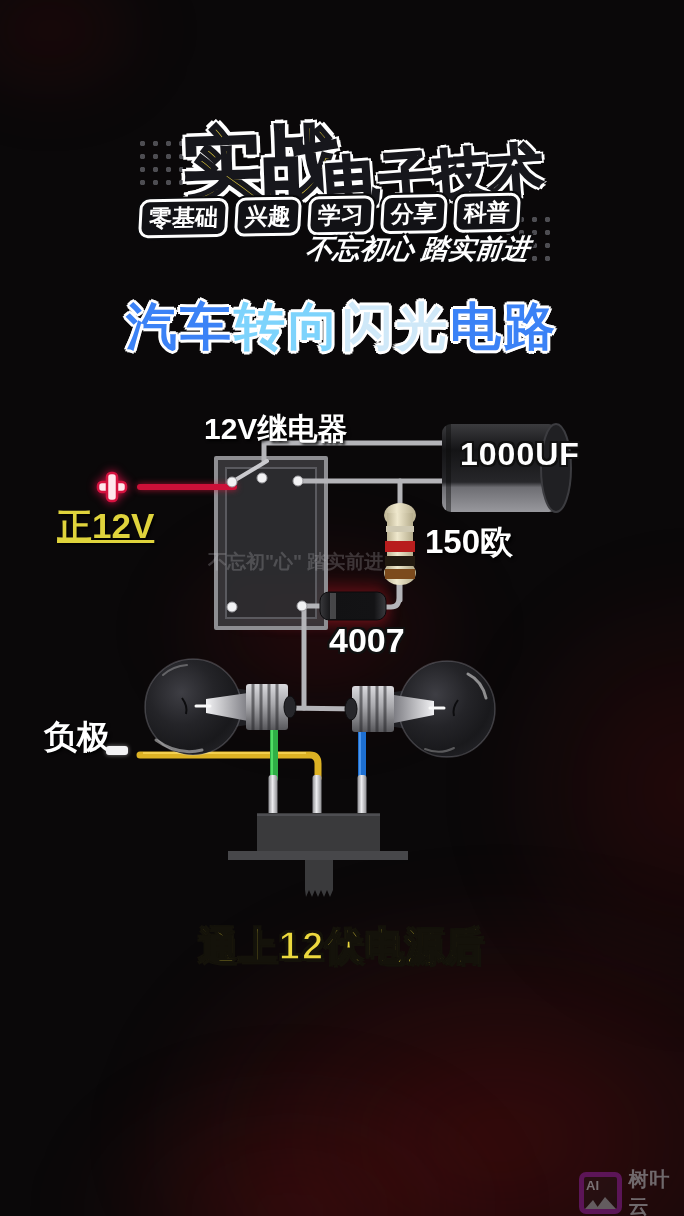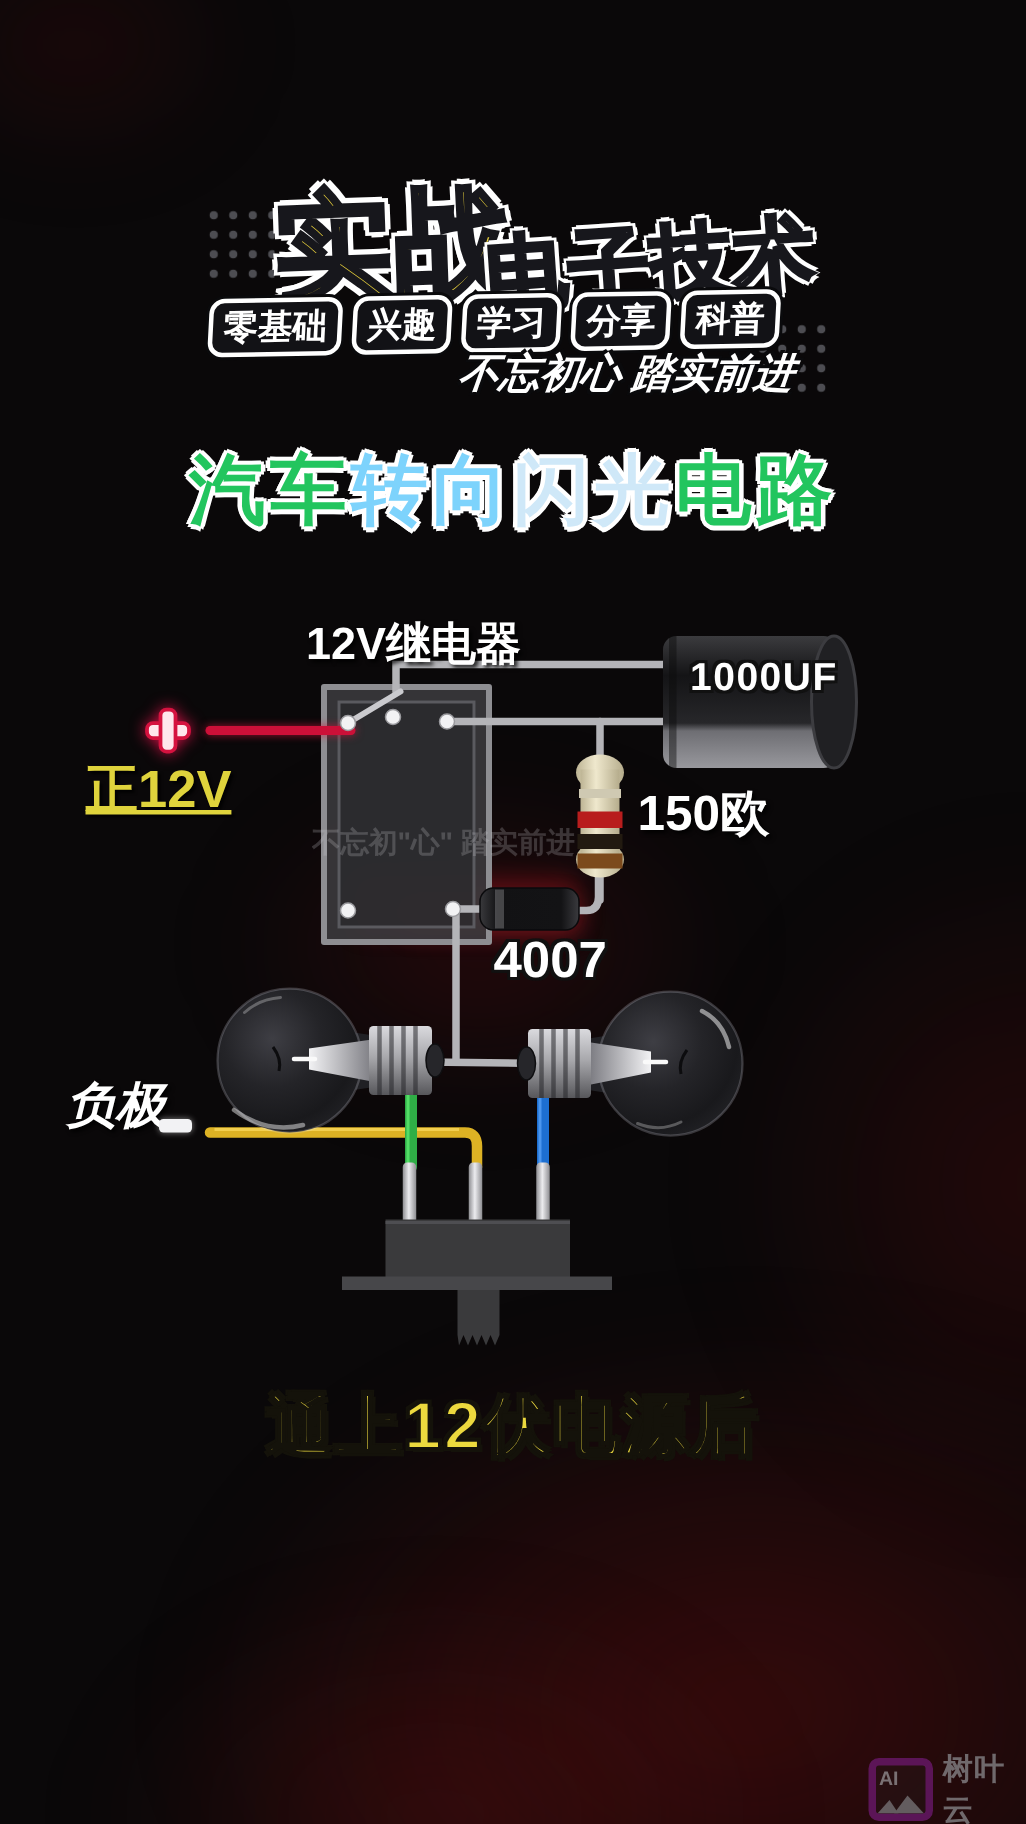--- a/index.html
+++ b/index.html
@@ -27,34 +27,34 @@
   .pill{display:inline-block;border:3px solid #fff;border-radius:10px;background:#121216;
         color:#fff;font-size:23px;font-weight:800;padding:1px 7px;transform:skewX(-4deg);
         box-shadow:0 0 0 2px #0a0a0c;white-space:nowrap;}
   .slogan{position:absolute;left:306px;top:231px;font-size:27px;font-weight:800;font-style:italic;
         color:#fff;white-space:nowrap;transform:skewX(-6deg);
         text-shadow:2px 2px 0 #0a0a0c,-2px 2px 0 #0a0a0c,2px -2px 0 #0a0a0c,-2px -2px 0 #0a0a0c;}
   
   .title{position:absolute;left:0;top:293px;width:684px;text-align:center;font-size:51px;
         font-weight:900;letter-spacing:3px;white-space:nowrap;}
   .title span{text-shadow:3px 0 0 #fff,-3px 0 0 #fff,0 3px 0 #fff,0 -3px 0 #fff,2px 2px 0 #fff,-2px 2px 0 #fff,2px -2px 0 #fff,-2px -2px 0 #fff;}
-  .t-dark{color:#22c55e;text-align:center;}
+  .t-dark{color:#3b82f6;text-align:center;}
   .t-yellow{color:#7dd3fc;}
   .t-blue{color:#cfe8f8;}
   
   .clabel{position:absolute;color:#fff;font-weight:700;white-space:nowrap;
         text-shadow:2px 2px 3px rgba(0,0,0,.9);}
   .outl{ text-shadow:2px 0 0 #111,-2px 0 0 #111,0 2px 0 #111,0 -2px 0 #111,2px 2px 0 #111,-2px 2px 0 #111,2px -2px 0 #111,-2px -2px 0 #111;}
   .lbl-relay{left:204px;top:409px;font-size:30px;}
-  .lbl-cap{left:460px;top:436px;font-size:26px;font-weight:800;letter-spacing:1px;}
+  .lbl-cap{left:460px;top:436px;font-size:32px;font-weight:800;letter-spacing:1px;}
   .lbl-res{left:425px;top:520px;font-size:33px;}
   .lbl-diode{left:329px;top:621px;font-size:34px;font-weight:800;}
   .lbl-pos{left:57px;top:503px;font-size:35px;font-weight:800;color:#dfd33c;text-shadow:2px 2px 2px rgba(0,0,0,.8);text-decoration:underline;}
-  .lbl-neg{left:44px;top:715px;font-size:33px;font-style:italic;}
-  .caption{position:absolute;left:0;top:921px;width:684px;text-align:center;font-size:44px;
+  .lbl-neg{left:44px;top:715px;font-size:33px;}
+  .caption{position:absolute;left:0;top:921px;width:684px;text-align:center;font-size:38px;
         font-weight:900;letter-spacing:2px;color:#ecd93e;-webkit-text-stroke:1.5px #14120a;
         text-shadow:3px 3px 0 #14120a,-2px 2px 0 #14120a,2px -2px 0 #14120a,-2px -2px 0 #14120a;}
   
   .relay{position:absolute;left:214px;top:456px;width:106px;height:166px;
         border:4px solid #8e8e92;background:rgba(58,56,60,.92);border-radius:2px;}
   .relay-inner{position:absolute;left:7px;top:7px;right:7px;bottom:7px;
         border:2px solid rgba(130,130,136,.55);background:rgba(38,38,42,.65);}
   .relay-wm{position:absolute;left:208px;top:549px;width:215px;font-size:19px;font-weight:700;
         color:rgba(215,215,220,.22);white-space:nowrap;overflow:hidden;}
   .redblob{position:absolute;filter:blur(7px);border-radius:8px;}

